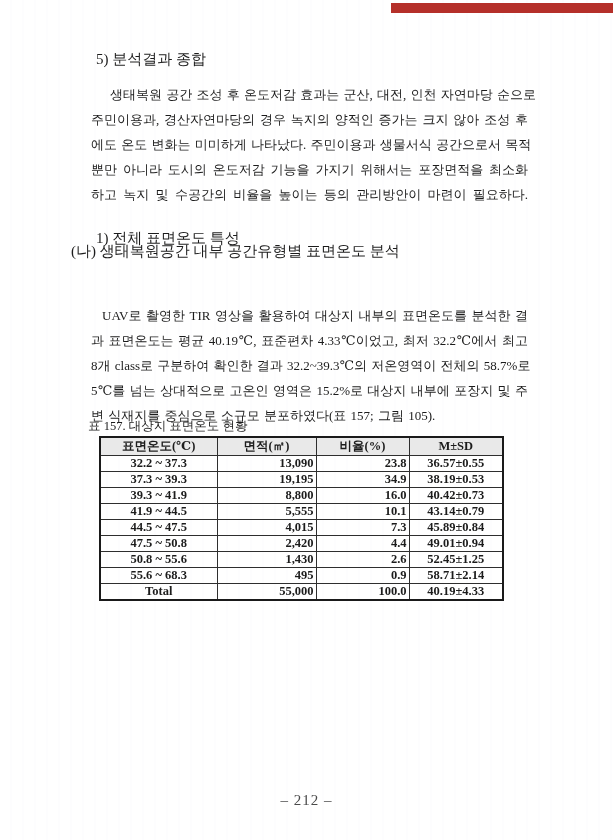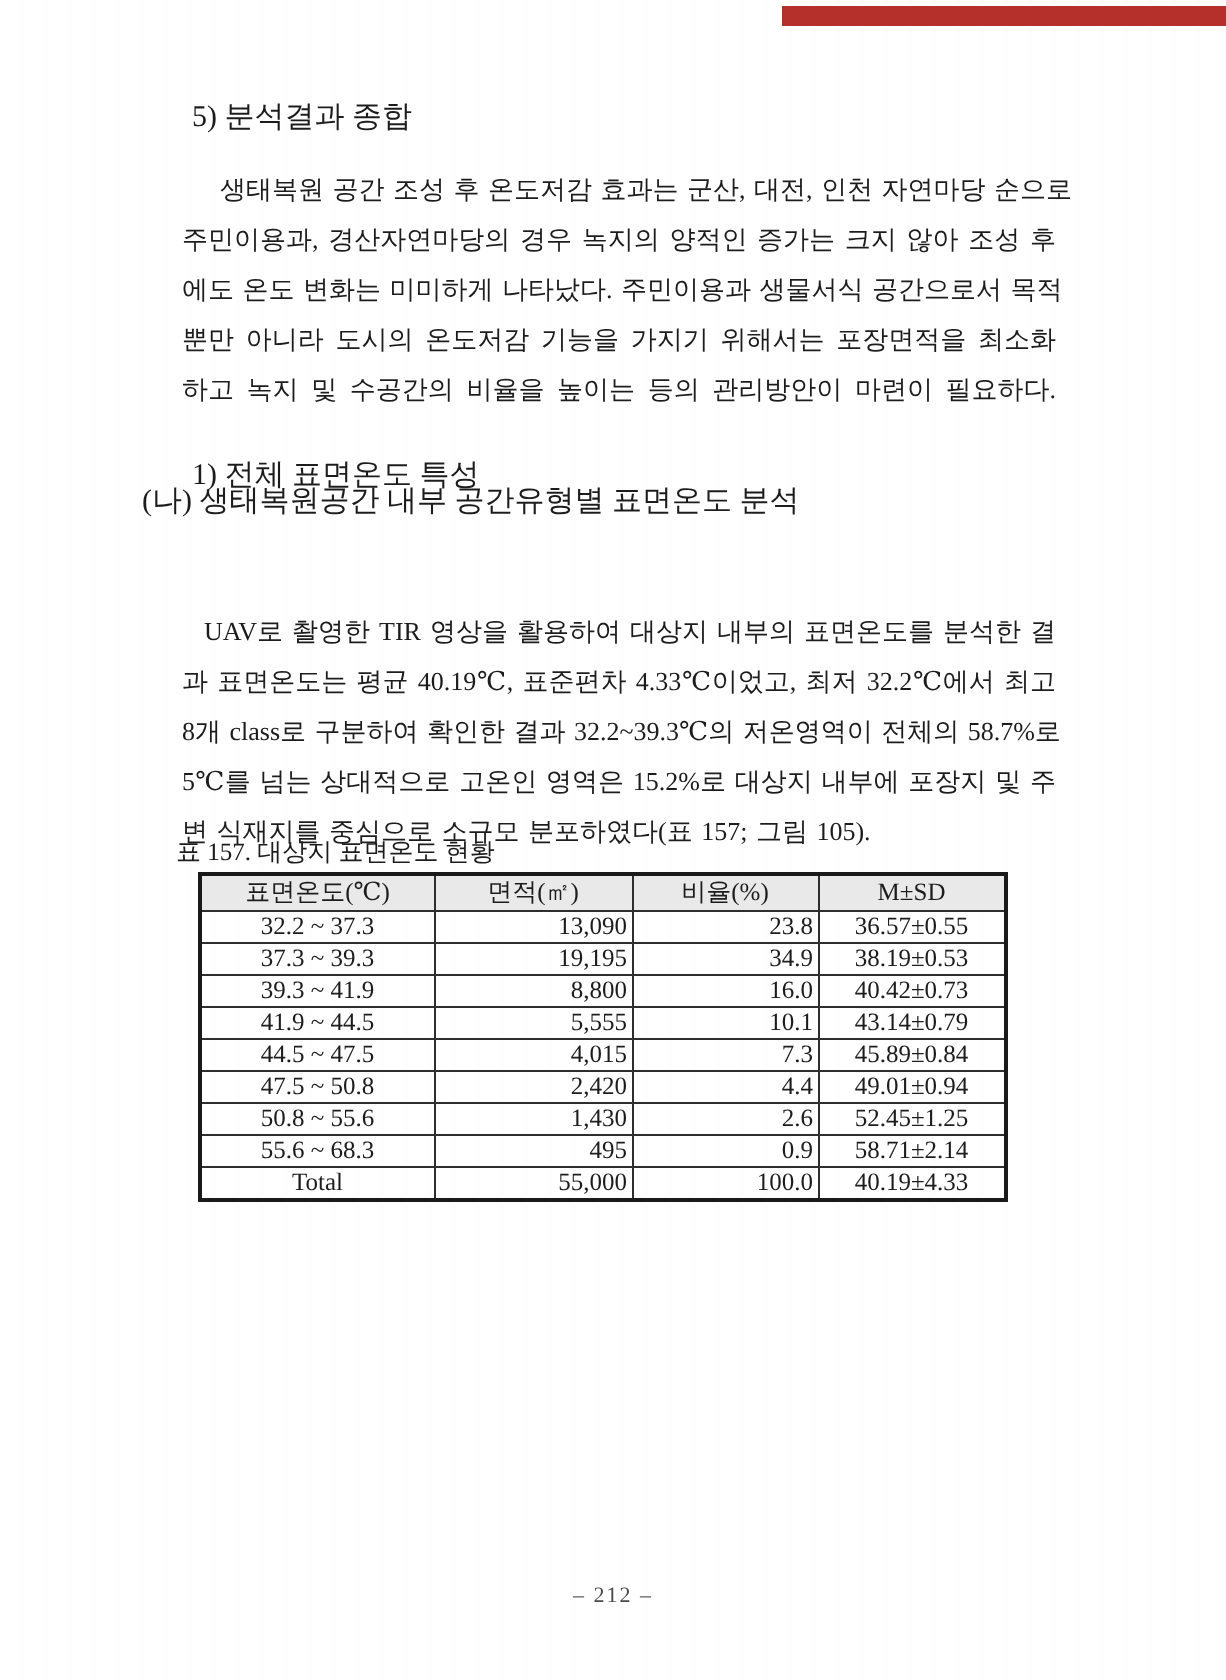--- a/index.html
+++ b/index.html
@@ -25,30 +25,30 @@
     text-align:justify;text-align-last:justify;
     word-spacing:1px;
   }
   .pline.short{text-align-last:left;}
   .indent{padding-left:19px;}
   .indent-sm{padding-left:11px;}
   #tblcap{top:418px;left:88px;font-size:12.5px;white-space:nowrap;}
   #tblwrap{top:436px;left:99px;}
   table.stats{border-collapse:collapse;table-layout:fixed;width:403px;border:2px solid #1a1a1a;}
   table.stats th,table.stats td{
-    border:1px solid #2e2e2e;font-weight:normal;
+    border:1px solid #2e2e2e;font-weight:bold;
     font-size:12.5px;line-height:15px;height:15px;padding:0 2px;
     overflow:hidden;white-space:nowrap;
   }
   table.stats th{background:#e9e9e9;height:17px;text-align:center;}
   td.c0{text-align:center;}
   td.c1{text-align:right;padding-right:10px;}
   td.c2{text-align:right;padding-right:10px;}
   td.c3{text-align:center;margin-left:46px;}
-  #pagenum{top:792px;left:0;width:613px;text-align:center;font-size:11px;color:#4a4a4a;letter-spacing:1px;}
+  #pagenum{top:792px;left:0;width:613px;text-align:center;font-size:15px;color:#4a4a4a;letter-spacing:1px;}
 </style>
 </head>
 <body>
 
 <div class="page">
 
   <div class="accent-band" style="background: rgb(181, 48, 42);"></div>
 
   <div class="block heading" id="h5">5) 분석결과 종합</div>
 

